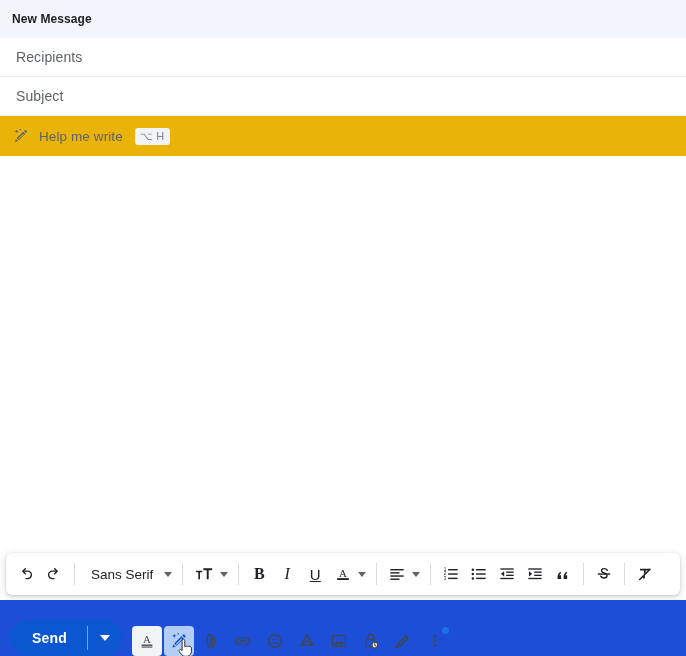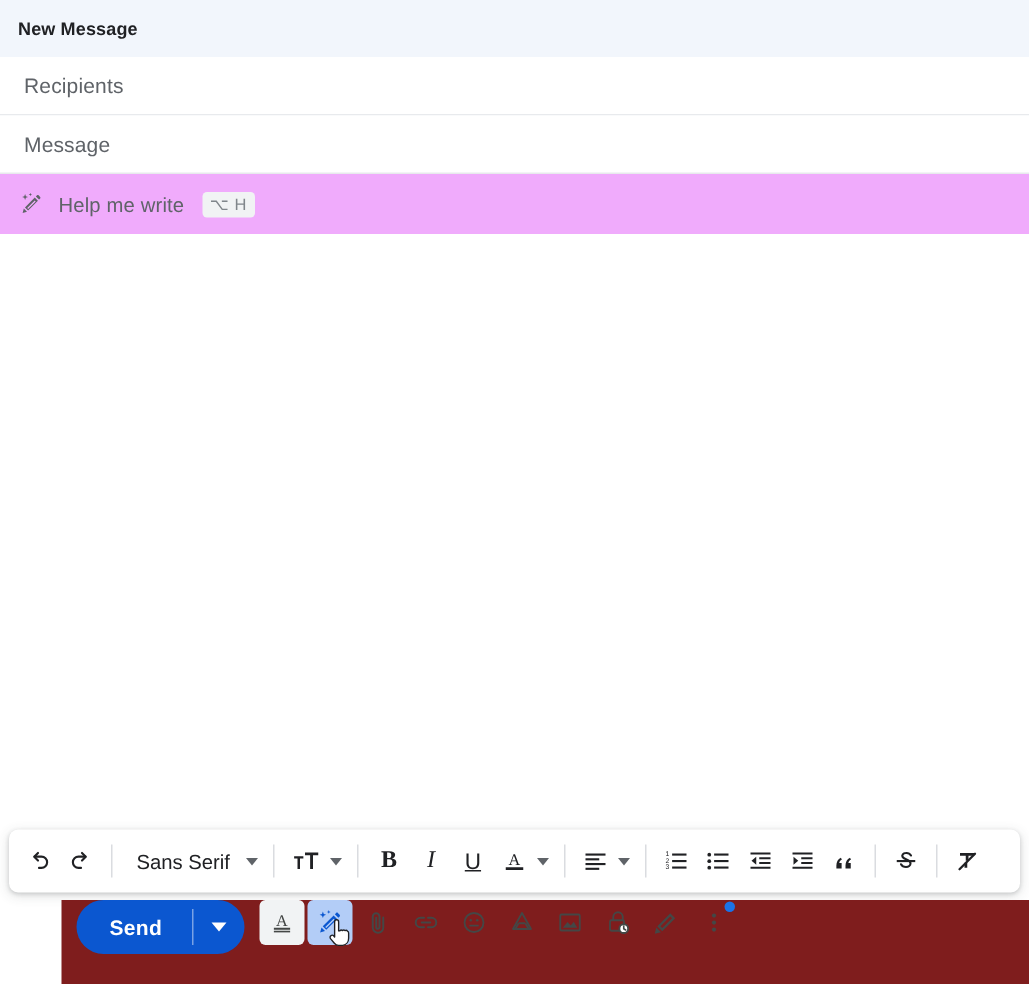--- a/index.html
+++ b/index.html
@@ -48,21 +48,21 @@
     letter-spacing: .1px;
   }
 
   
   .hmw-row {
     height: 40px;
     display: flex;
     align-items: center;
     padding: 0 12px;
     box-sizing: border-box;
-    background: #f0abfc;
+    background: #eab308;
   }
   .hmw-chip {
     display: inline-flex;
     align-items: center;
     gap: 9px;
     cursor: pointer;
     border-radius: 4px;
   }
   .hmw-icon {
     width: 18px;
@@ -153,26 +153,25 @@
   }
   .bold-g   { font-size: 16px; font-weight: bold; font-family: "Liberation Serif", serif;}
   .ital-g   { font-size: 16px; font-style: italic; font-family: "Liberation Serif", serif;}
   .under-g  { font-size: 15px; text-decoration: underline; }
 
   
   .action-bar {
     position: absolute;
     left: 0; right: 0; bottom: 0;
     height: 56px;
-    background: #7f1d1d;
-    display: flex;
-    align-items: flex-start;
+    background: #1d4ed8;
+    display: flex;
+    align-items: flex-end;
     padding: 0 10px;
     box-sizing: border-box;
-    margin-left: 41px;
   }
   .send-group {
     display: flex;
     align-items: center;
     background: #0b57d0;
     border-radius: 18px;
     height: 36px;
     cursor: pointer;
     flex: none;
   }
@@ -247,21 +246,21 @@
 
 <div class="compose-header">
   <div class="compose-title">New Message</div>
 </div>
 
 <div class="field-row">
   <span class="field-text">Recipients</span>
 </div>
 
 <div class="field-row">
-  <span class="field-text">Message</span>
+  <span class="field-text">Subject</span>
 </div>
 
 <div class="hmw-row">
   <div class="hmw-chip">
     <svg class="hmw-icon" viewBox="0 0 24 24">
       <g fill="#5f6368">
         <path d="M14.9 6.3 17.7 9.1 9.0 17.8 6.2 15.0 14.9 6.3 Z M14.9 8.9 8.2 15.6 9.0 16.4 15.7 9.7 14.9 8.9 Z"></path>
         <path d="M16.9 4.3 15.9 5.3 18.7 8.1 19.7 7.1 C20.1 6.7 20.1 6.1 19.7 5.7 L18.3 4.3 C17.9 3.9 17.3 3.9 16.9 4.3 Z"></path>
         <path d="M5.2 16.0 4.1 19.9 8.0 18.8 5.2 16.0 Z"></path>
         <path d="M6.3 3.2 7.0 5.1 8.9 5.8 7.0 6.5 6.3 8.4 5.6 6.5 3.7 5.8 5.6 5.1 Z"></path>

